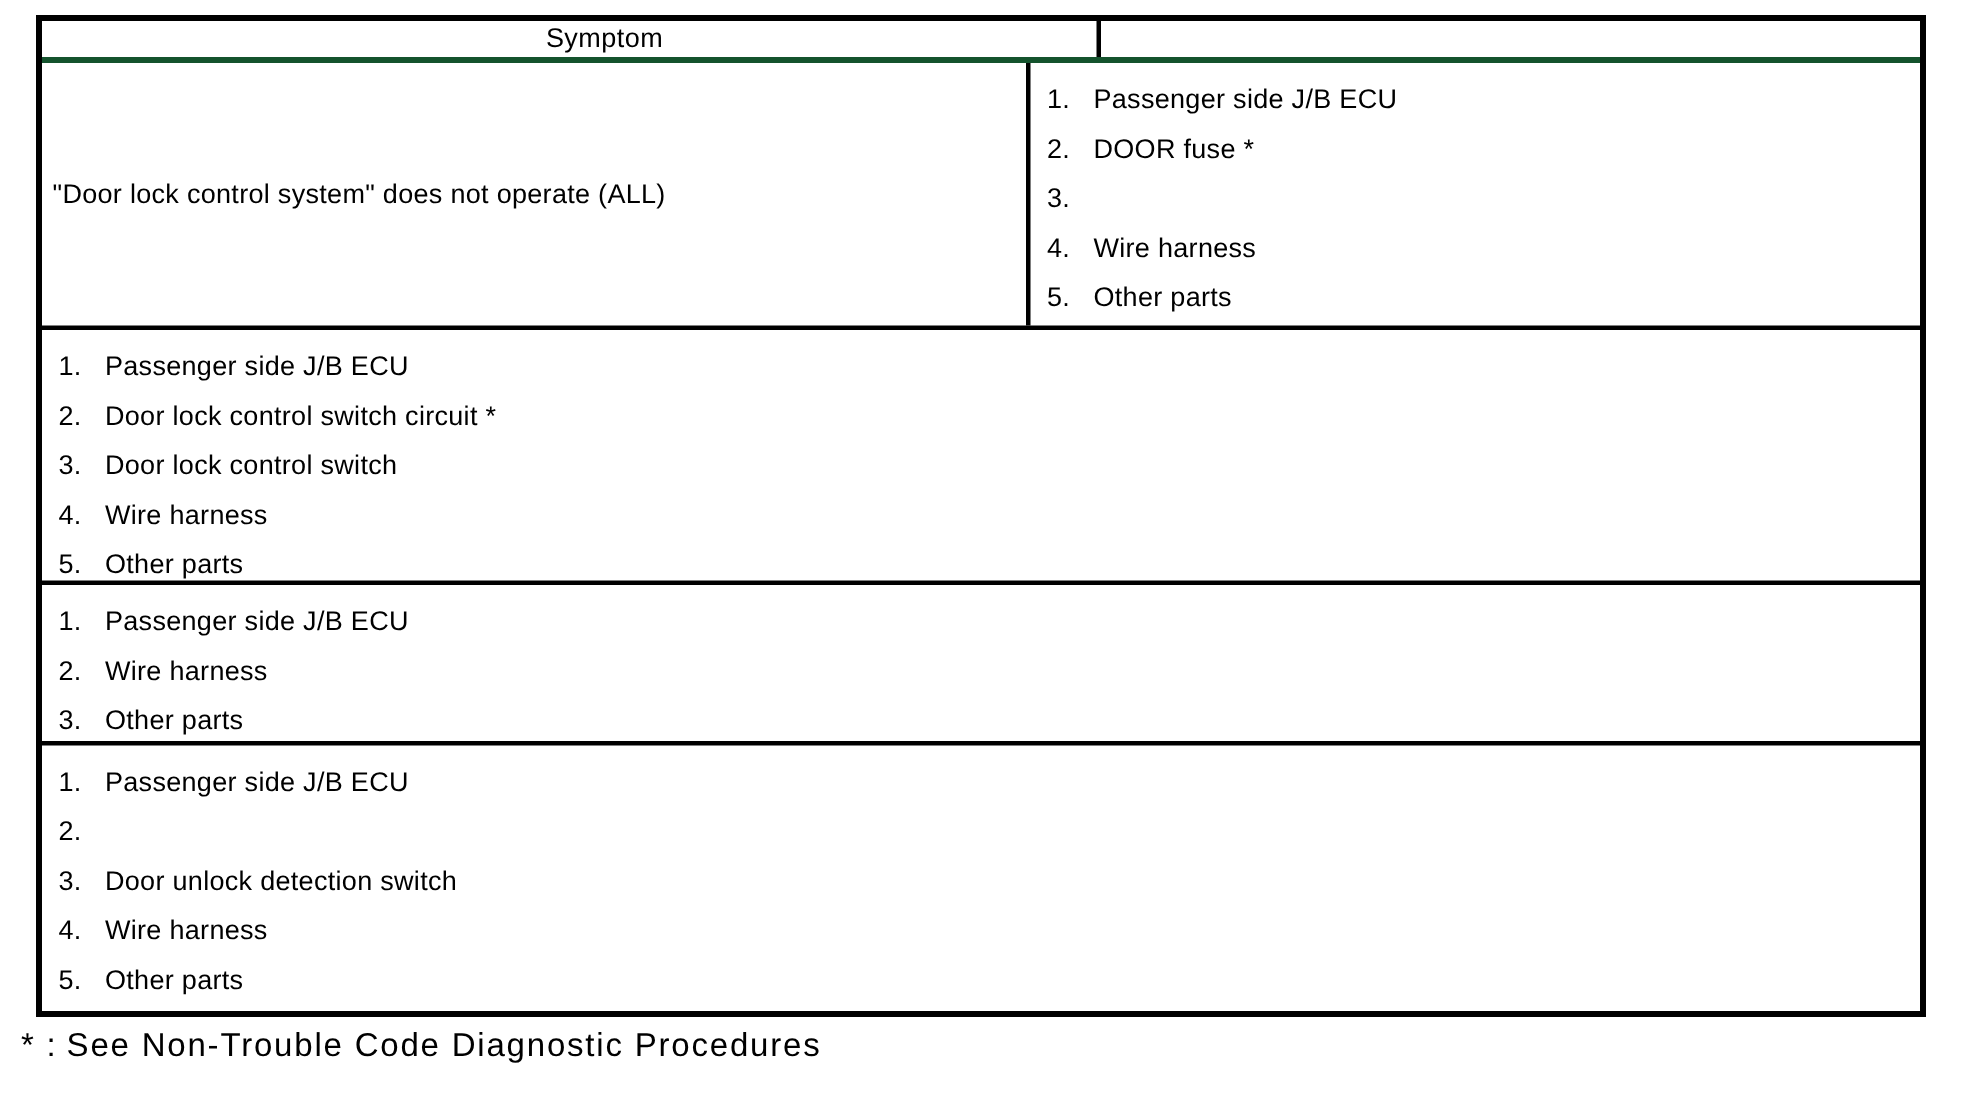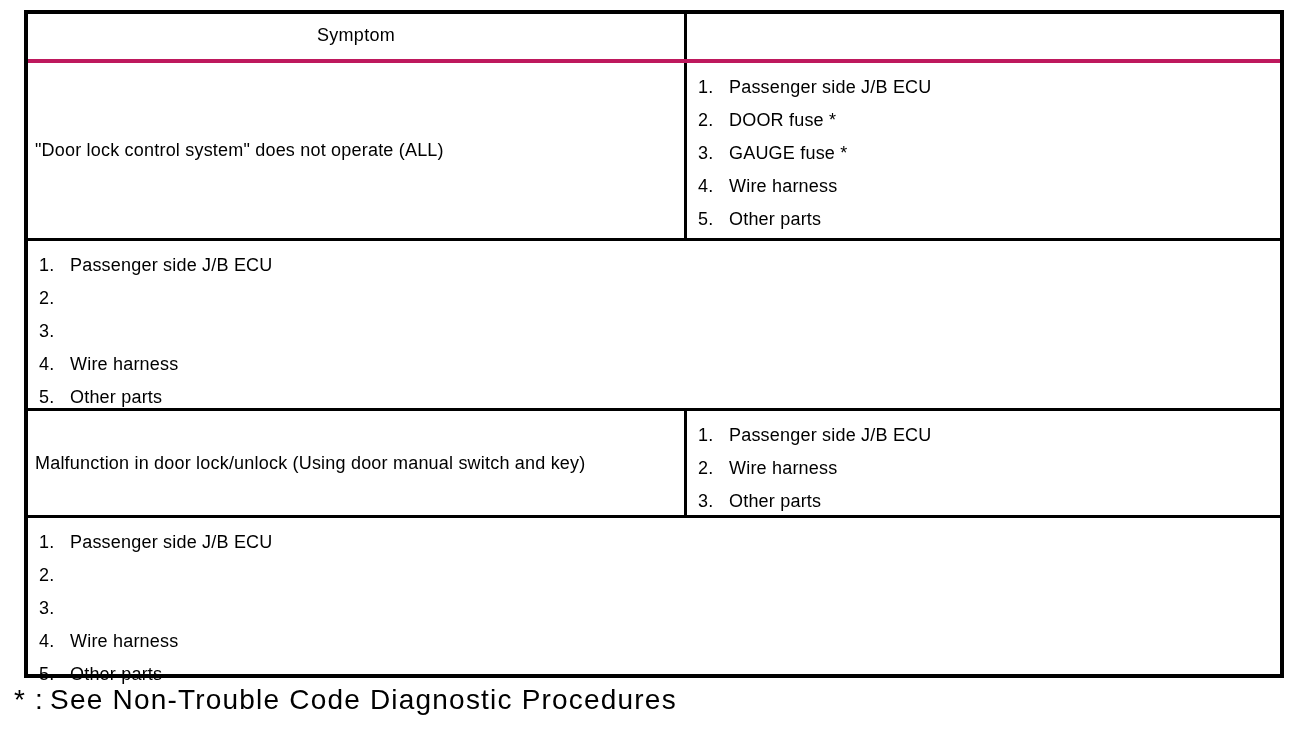--- a/index.html
+++ b/index.html
@@ -29,21 +29,21 @@
     height: 668px;
     border: 4px solid #000000;
     box-sizing: border-box;
     background: #ffffff;
   }
   .row {
     display: grid;
     grid-template-columns: 659px 1fr;
     box-sizing: border-box;
   }
-  .header-row { height: 49px; border-bottom: 4px solid #be185d; }
+  .header-row { height: 28px; border-bottom: 4px solid #14532d; padding-left: 47px; }
   .row-1 { height: 178px; border-bottom: 3px solid #000000; }
   .row-2 { height: 170px; border-bottom: 3px solid #000000; }
   .row-3 { height: 107px; border-bottom: 3px solid #000000; }
   .row-4 { height: 166px; }
   .cell { box-sizing: border-box; overflow: hidden; }
   .cell.left { border-right: 3px solid #000000; }
   .hcell {
     display: flex;
     align-items: center;
     justify-content: center;
@@ -70,21 +70,21 @@
     white-space: nowrap;
   }
   .area-item .num {
     width: 31px;
     flex: none;
   }
   .footnote {
     position: absolute;
     left: 14px;
     top: 684px;
-    font-size: 28px;
+    font-size: 22px;
     letter-spacing: 1.2px;
     white-space: nowrap;
   }
   .footnote .fn-marker { margin-right: 6px; }
 </style>
 </head>
 <body>
 
 <div class="page">
 
@@ -102,60 +102,58 @@
         <div class="area-item">
           <span class="num">1.</span>
           <span class="txt">Passenger side J/B ECU</span>
         </div>
         <div class="area-item">
           <span class="num">2.</span>
           <span class="txt">DOOR fuse *</span>
         </div>
         <div class="area-item">
           <span class="num">3.</span>
-          <span class="txt">GAUGE fuse *</span>
         </div>
         <div class="area-item">
           <span class="num">4.</span>
           <span class="txt">Wire harness</span>
         </div>
         <div class="area-item">
           <span class="num">5.</span>
           <span class="txt">Other parts</span>
         </div>
       </div>
     </div>
 
     <div class="row row-2">
       <div class="cell area-cell">
         <div class="area-item">
           <span class="num">1.</span>
           <span class="txt">Passenger side J/B ECU</span>
         </div>
         <div class="area-item">
           <span class="num">2.</span>
+          <span class="txt">Door lock control switch circuit *</span>
         </div>
         <div class="area-item">
           <span class="num">3.</span>
+          <span class="txt">Door lock control switch</span>
         </div>
         <div class="area-item">
           <span class="num">4.</span>
           <span class="txt">Wire harness</span>
         </div>
         <div class="area-item">
           <span class="num">5.</span>
           <span class="txt">Other parts</span>
         </div>
       </div>
     </div>
 
     <div class="row row-3">
-      <div class="cell left symptom-cell">
-        <span>Malfunction in door lock/unlock (Using door manual switch and key)</span>
-      </div>
       <div class="cell area-cell">
         <div class="area-item">
           <span class="num">1.</span>
           <span class="txt">Passenger side J/B ECU</span>
         </div>
         <div class="area-item">
           <span class="num">2.</span>
           <span class="txt">Wire harness</span>
         </div>
         <div class="area-item">
@@ -169,20 +167,21 @@
       <div class="cell area-cell">
         <div class="area-item">
           <span class="num">1.</span>
           <span class="txt">Passenger side J/B ECU</span>
         </div>
         <div class="area-item">
           <span class="num">2.</span>
         </div>
         <div class="area-item">
           <span class="num">3.</span>
+          <span class="txt">Door unlock detection switch</span>
         </div>
         <div class="area-item">
           <span class="num">4.</span>
           <span class="txt">Wire harness</span>
         </div>
         <div class="area-item">
           <span class="num">5.</span>
           <span class="txt">Other parts</span>
         </div>
       </div>

